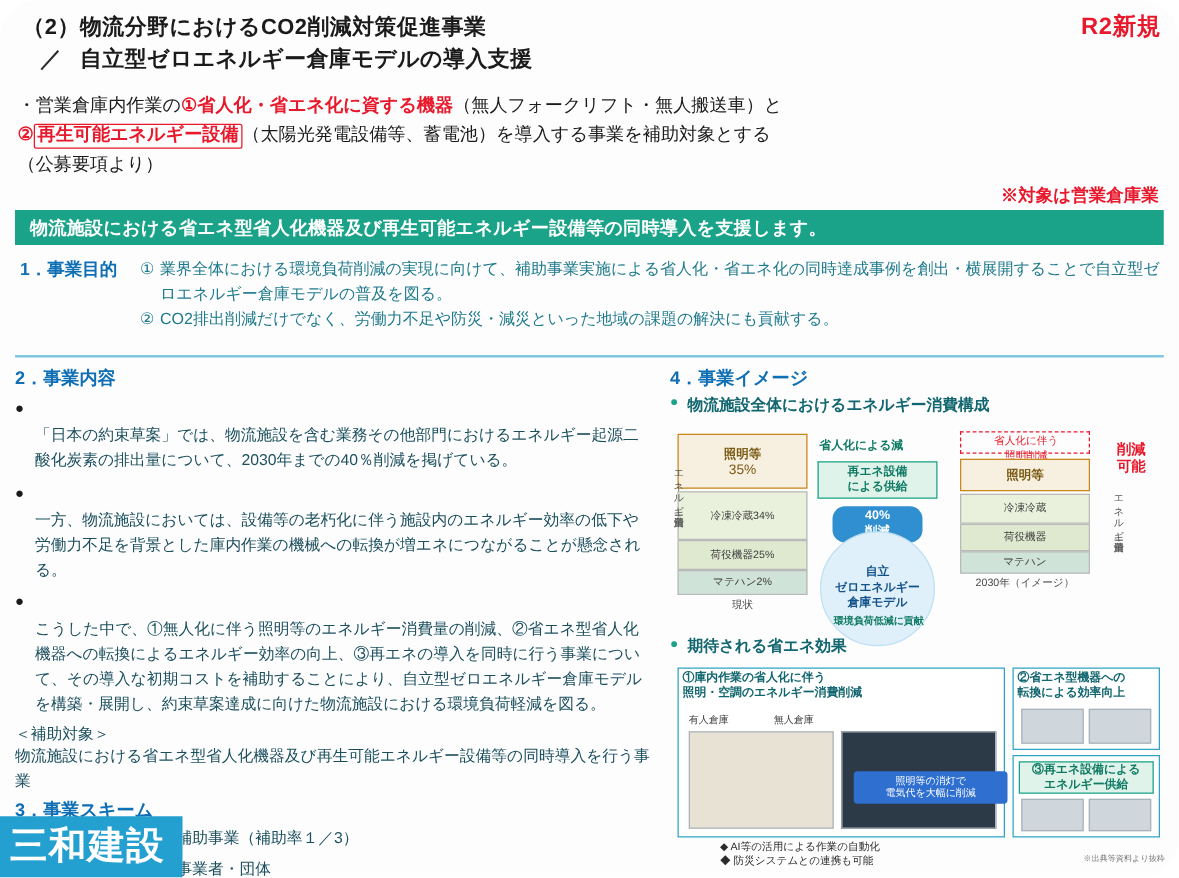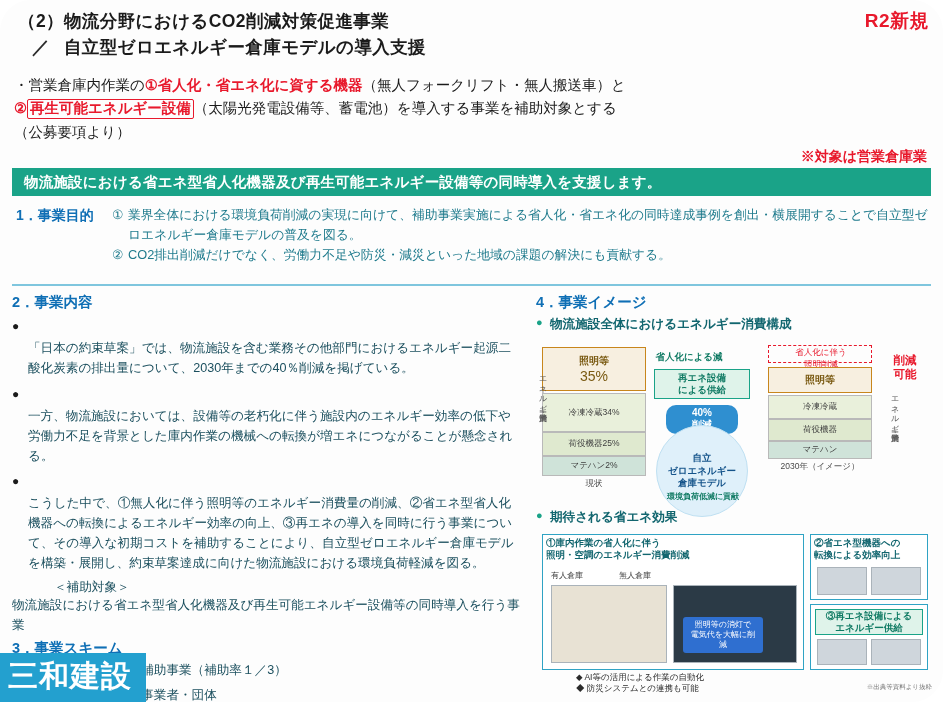--- a/index.html
+++ b/index.html
@@ -97,21 +97,21 @@
   }
   .li {
     display: flex; font-size: 12.6px; line-height: 1.58;
     color: #1b4f5e; margin-bottom: 5px;
   }
   .li .dot {
     flex: none; width: 16px; color: #1b1b1b; font-size: 12px; padding-top: 1px;
   }
   .li .tx { flex: 1; margin-top: 23px; }
   .subhead {
-    font-size: 12.6px; color: #1b4f5e; margin-top: 4px; margin-left: 42px;
+    font-size: 12.6px; color: #1b4f5e; margin-top: 4px;
   }
   .subtext {
     font-size: 12.6px; color: #1b4f5e; line-height: 1.55;
   }
 
   .scheme { margin-top: 4px; }
   .scheme-row {
     display: flex; font-size: 12.6px; color: #1b4f5e; margin-bottom: 8px;
     align-items: baseline;
   }
@@ -307,21 +307,21 @@
       <div class="bul">●</div>
       <div class="tx">物流施設全体におけるエネルギー消費構成</div>
     </div>
 
     <div class="fig1">
 
       <div class="panel" style="left:6px; top:10px; width:104px; height:44px;
            display:flex; flex-direction:column; align-items:center; justify-content:center;
            background:#f7efe0;">
         <div style="font-size:10px; color:#7a5a12; font-weight:bold;">照明等</div>
-        <div style="font-size:14px; color:#7a5a12;text-align:right;">35%</div>
+        <div style="font-size:11px; color:#7a5a12;text-align:right;">35%</div>
       </div>
       <div class="stack" style="left:6px; top:56px;">
         <div class="seg" style="height:39px; background:#e9f0db;">冷凍冷蔵34%</div>
         <div class="seg" style="height:24px; background:#dfe9cf;">荷役機器25%</div>
         <div class="seg" style="height:20px; background:#cfe3d9;">マテハン2%</div>
         <div class="stack-cap">現状</div>
       </div>
       <div class="vbrace" style="left:0px; top:34px; height:90px;">エネルギー消費量</div>
 
       <div class="mid-lbl" style="left:105px; top:14px; width:96px; color:#0f7a63;">省人化による減</div>
@@ -357,21 +357,21 @@
     </div>
 
     <div class="fig2">
       <div class="card" style="left:6px; top:2px; width:262px; height:136px;">
         <div class="card-head" style="white-space:pre-line;">①庫内作業の省人化に伴う
 照明・空調のエネルギー消費削減</div>
         <div class="tiny" style="left:8px; top:36px;">有人倉庫</div>
         <div class="tiny" style="left:76px; top:36px;">無人倉庫</div>
         <div class="photo warm" style="left:8px; top:50px; width:116px; height:78px;"></div>
         <div class="photo dark" style="left:130px; top:50px; width:124px; height:78px;"></div>
-        <div class="tooltip-blue" style="left:140px; top:82px; width:80px; white-space:pre-line;">照明等の消灯で
+        <div class="tooltip-blue" style="left:140px; top:82px; width:123px; white-space:pre-line;">照明等の消灯で
 電気代を大幅に削減</div>
       </div>
 
       <div class="card" style="left:274px; top:72px; width:118px; height:66px;">
         <div class="green-strip" style="left:4px; top:4px; width:108px; height:26px; white-space:pre-line;">③再エネ設備による
 エネルギー供給</div>
         <div class="photo" style="left:6px; top:34px; width:50px; height:26px;"></div>
         <div class="photo" style="left:60px; top:34px; width:50px; height:26px;"></div>
       </div>
 

